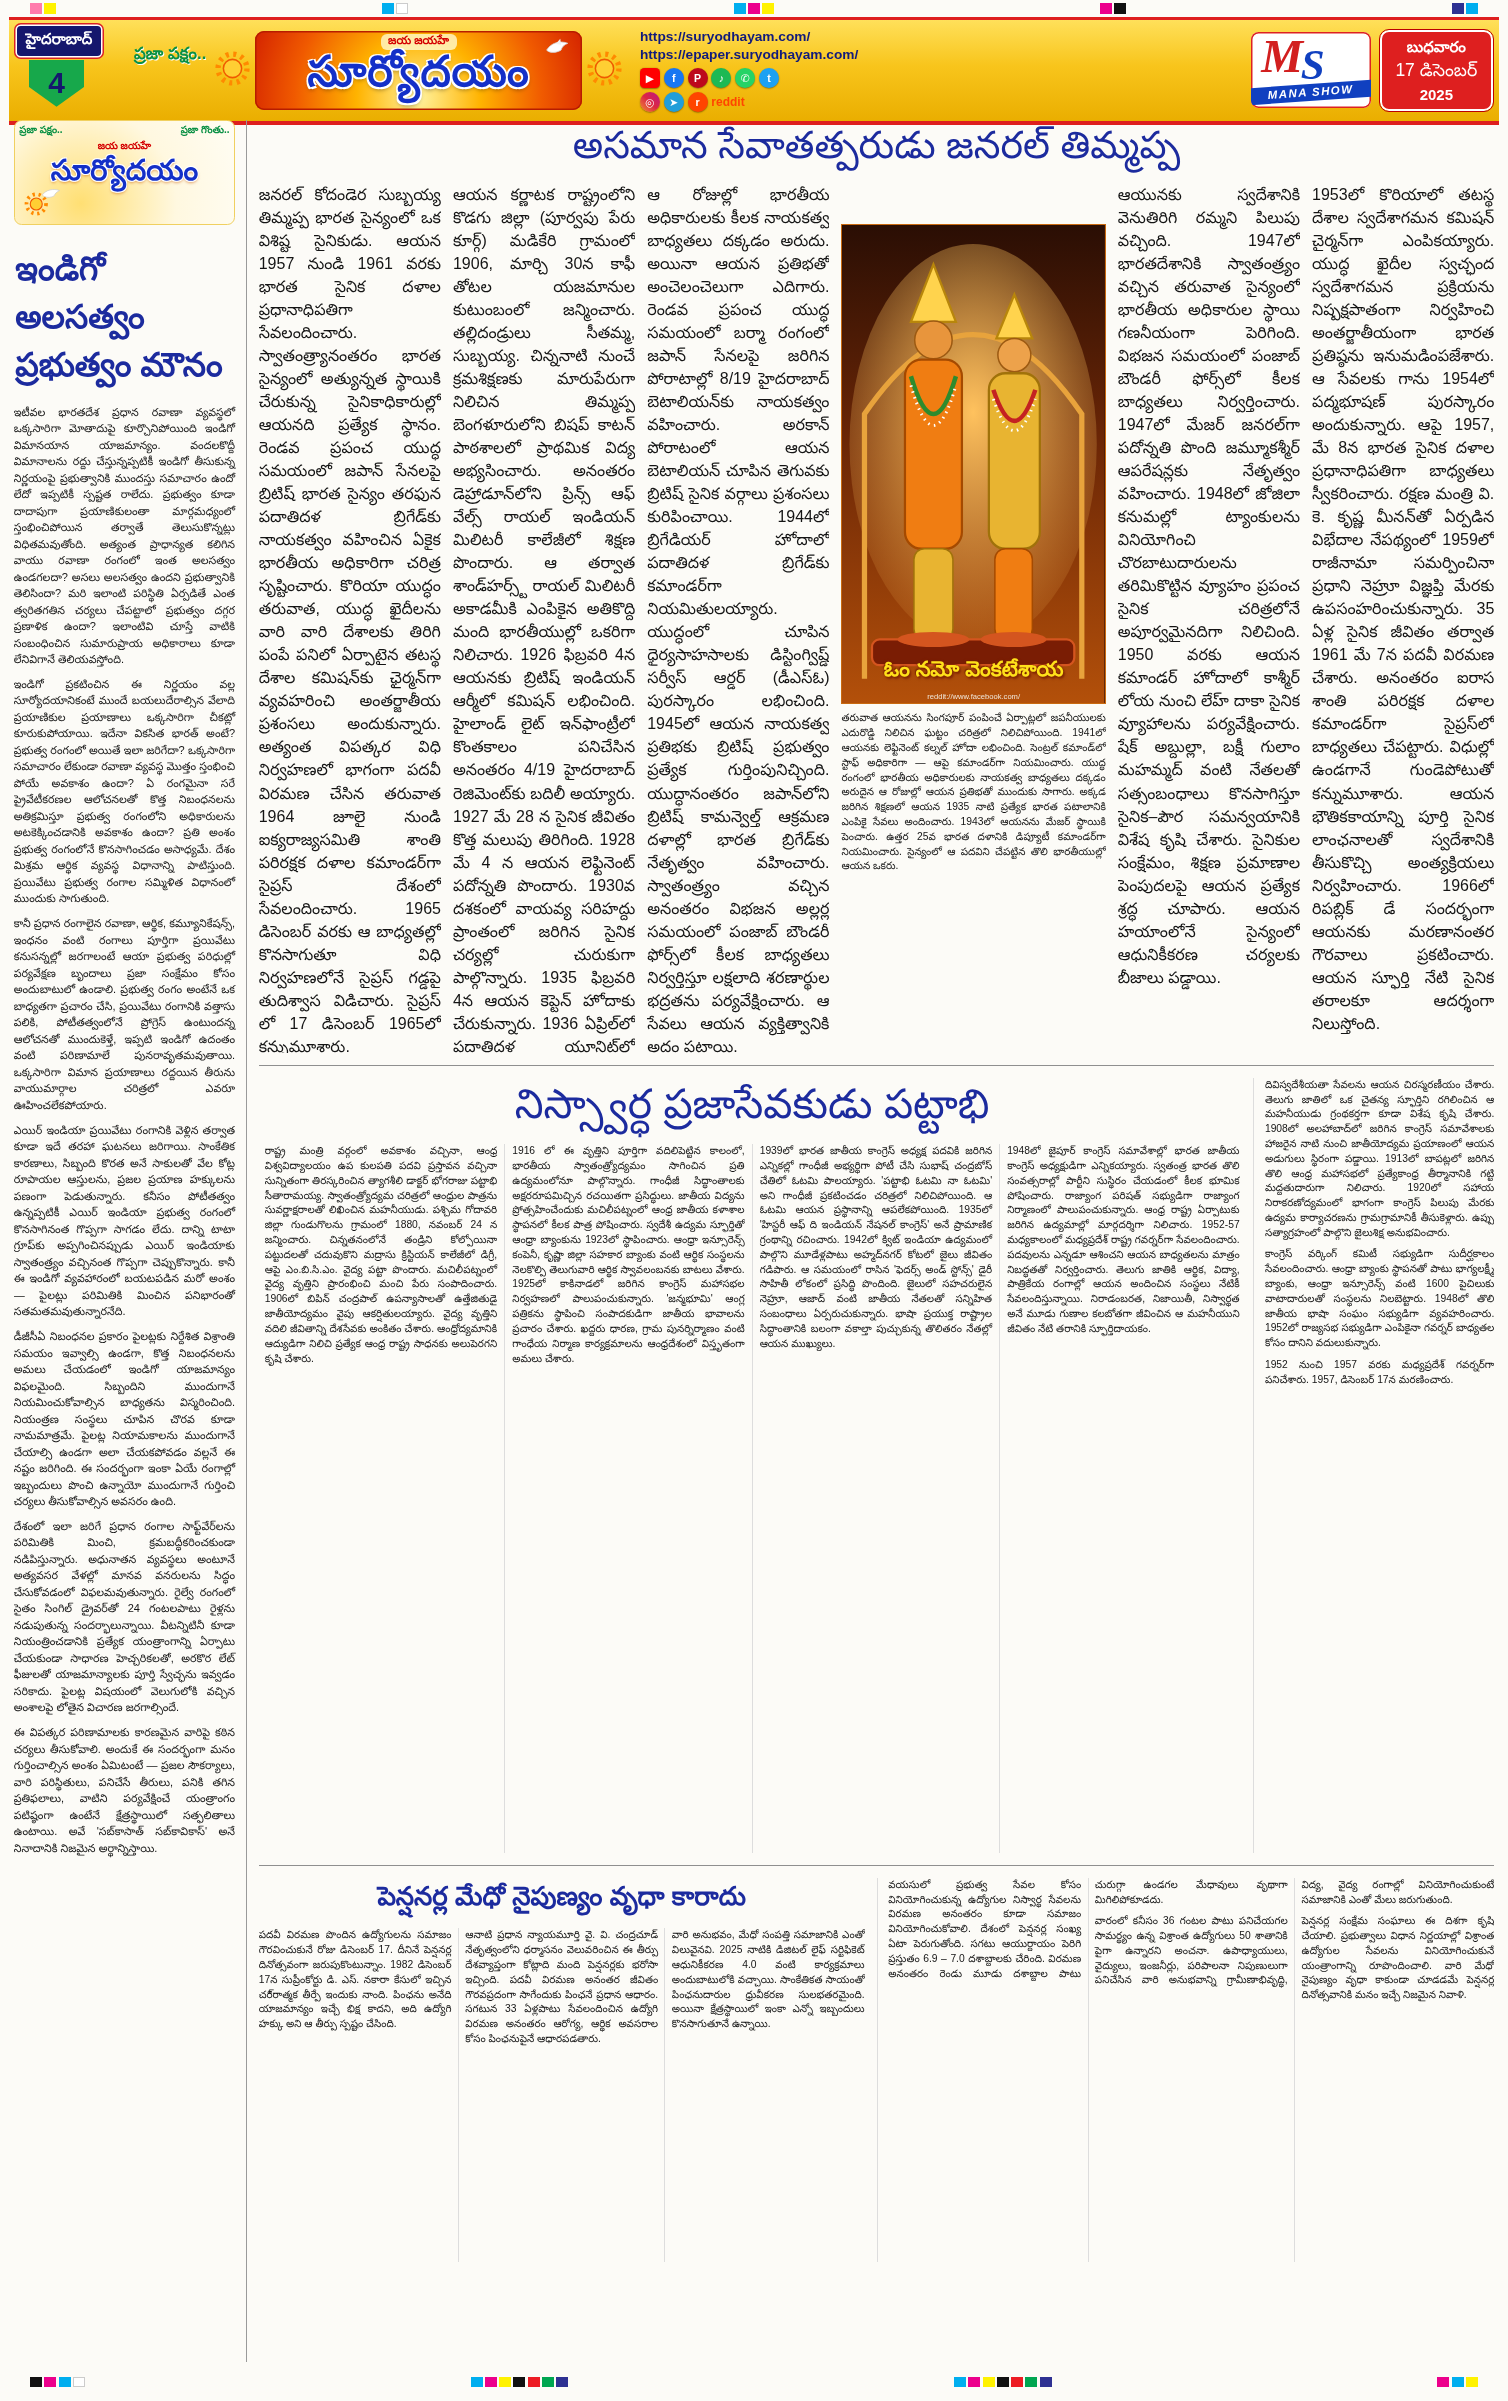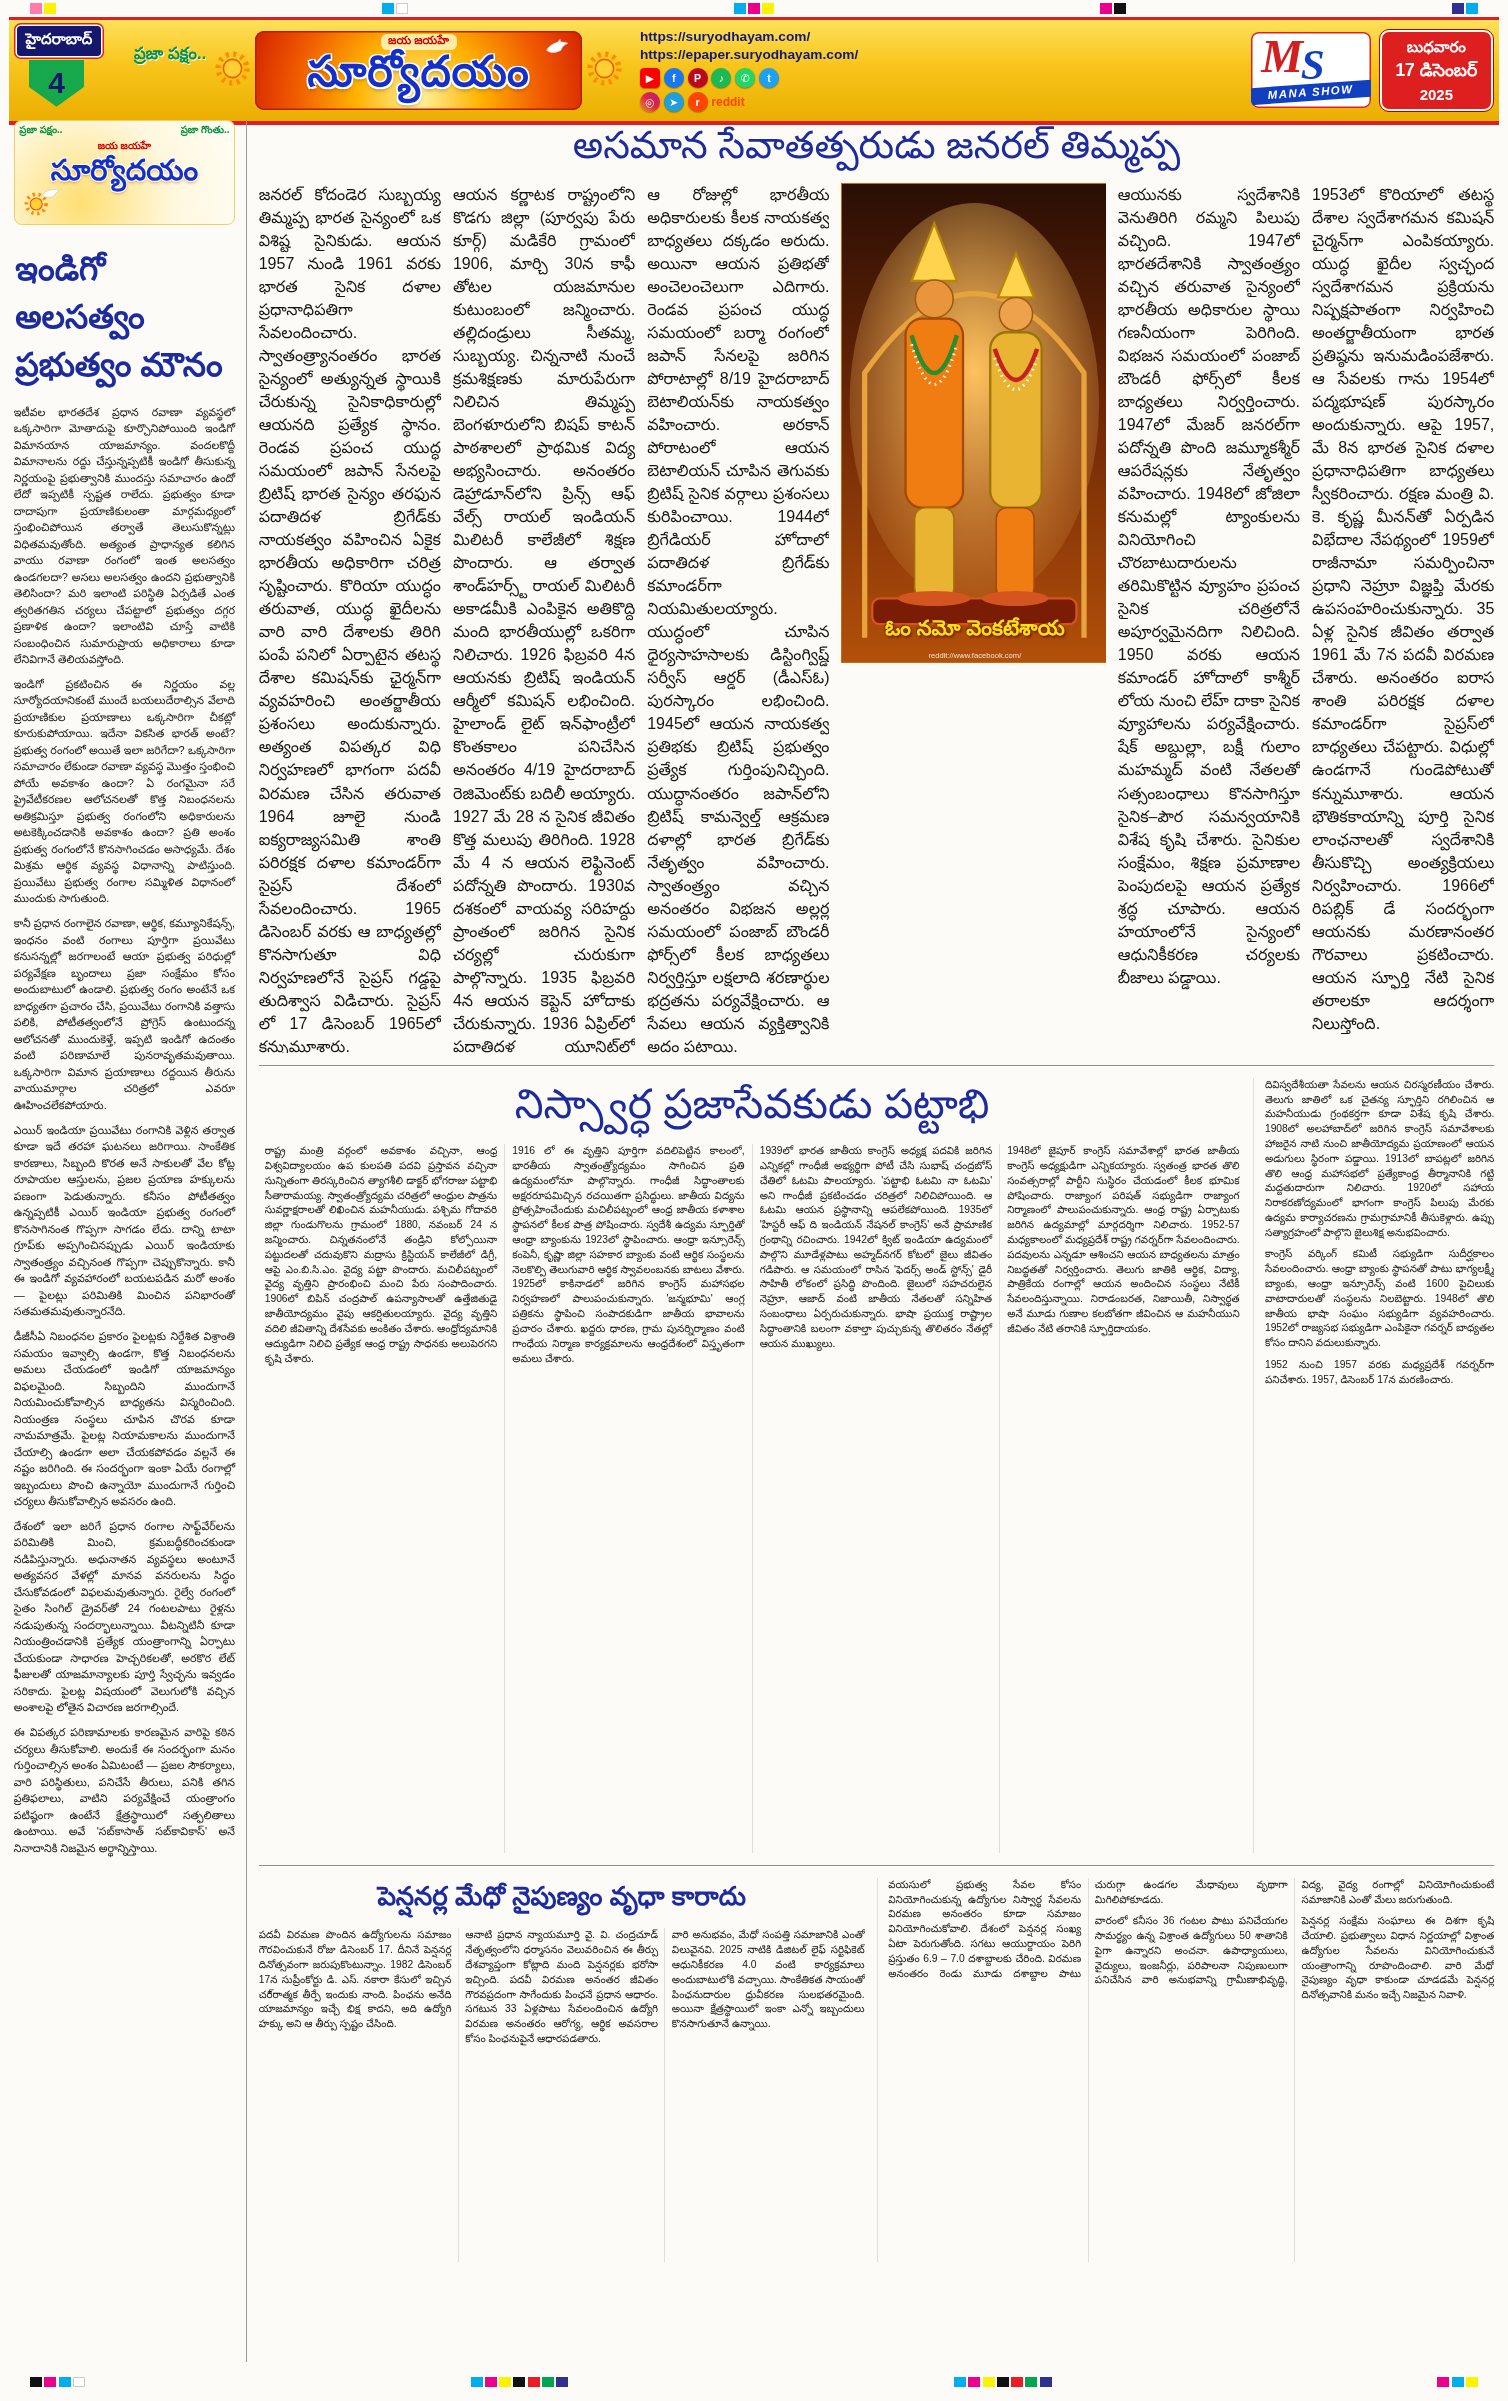--- a/index.html
+++ b/index.html
@@ -89,21 +89,21 @@
   .brand-ribbon{
     position:absolute; left:-4.6px; right:-4.6px; bottom:7.6px; background:var(--brand_blue,#1040c0);
     color:#fff; font-size:11.4px; font-weight:bold; font-style:italic; text-align:center;
     padding:2.3px 0; transform:rotate(-4deg); letter-spacing:1.5px;
   }
   .date-box{
     background:var(--red,#de1f1f); border:2.3px solid #fff; outline:1.5px solid #b00;
     border-radius:9px; color:#fff; text-align:center; padding:6px 13.7px; flex:none;
   }
   .date-box .d1{ font-size:15px; font-weight:bold; }
-  .date-box .d2{ font-size:17.5px; font-weight:bold; margin:1.5px 0; }
+  .date-box .d2{ font-size:17.5px; font-weight:normal; margin:1.5px 0; }
   .date-box .d3{ font-size:15px; font-weight:bold; }
 
   
   .main{ position:absolute; top:120px; left:13.7px; right:13.7px; height:2242px;
     display:flex; gap:12px; overflow:hidden; }
   .left-col{ width:233px; flex:none; border-right:0.8px solid #9a9a9a; padding-right:10.6px; overflow:hidden; }
   .right-area{ flex:1; overflow:hidden; }
 
   
   .side-logo{
@@ -120,21 +120,21 @@
 
   .ed-headline{ margin:20px 1.5px 15px; font-size:33px; line-height:1.45; font-weight:bold;
     color:var(--accent_blue,#1c2b9e); }
   .ed-body p{ font-size:11px; line-height:1.5; text-align:justify; margin-bottom:8.4px; }
 
   
   .art-headline{ text-align:center; font-size:38px; font-weight:normal;
     color:var(--accent_blue,#1c2b9e); line-height:1.25; margin:1.5px 0 13.7px; }
   .t-cols{ display:flex; gap:12px; height:870px; overflow:hidden; }
   .t-col{ flex:1; font-size:16px; line-height:1.44; text-align:justify; overflow:hidden; }
-  .t-imgcol{ flex:1.45; display:flex; flex-direction:row; overflow:hidden; }
+  .t-imgcol{ flex:1.45; display:flex; flex-direction:column; overflow:hidden;margin-top:41px; }
   .deity{ position:relative; height:480px; flex:none; border:1.5px solid #c96a10; background:#40180a; }
   .deity svg{ display:block; width:100%; height:100%; }
   .deity-caption{
     position:absolute; left:0; right:0; bottom:16.7px; text-align:center;
     color:#ffe11a; font-size:21px; font-weight:bold;
     text-shadow:1.5px 1.5px 2.3px #7a2000, -0.8px -0.8px 1.5px #7a2000;
   }
   .deity-credit{ position:absolute; left:0; right:0; bottom:1.5px; text-align:center;
     color:#f0e6d8; font-size:7.6px; }
   .t-below{ margin-top:7.6px; font-size:10.3px; line-height:1.44; text-align:justify; overflow:hidden; flex:1; }

